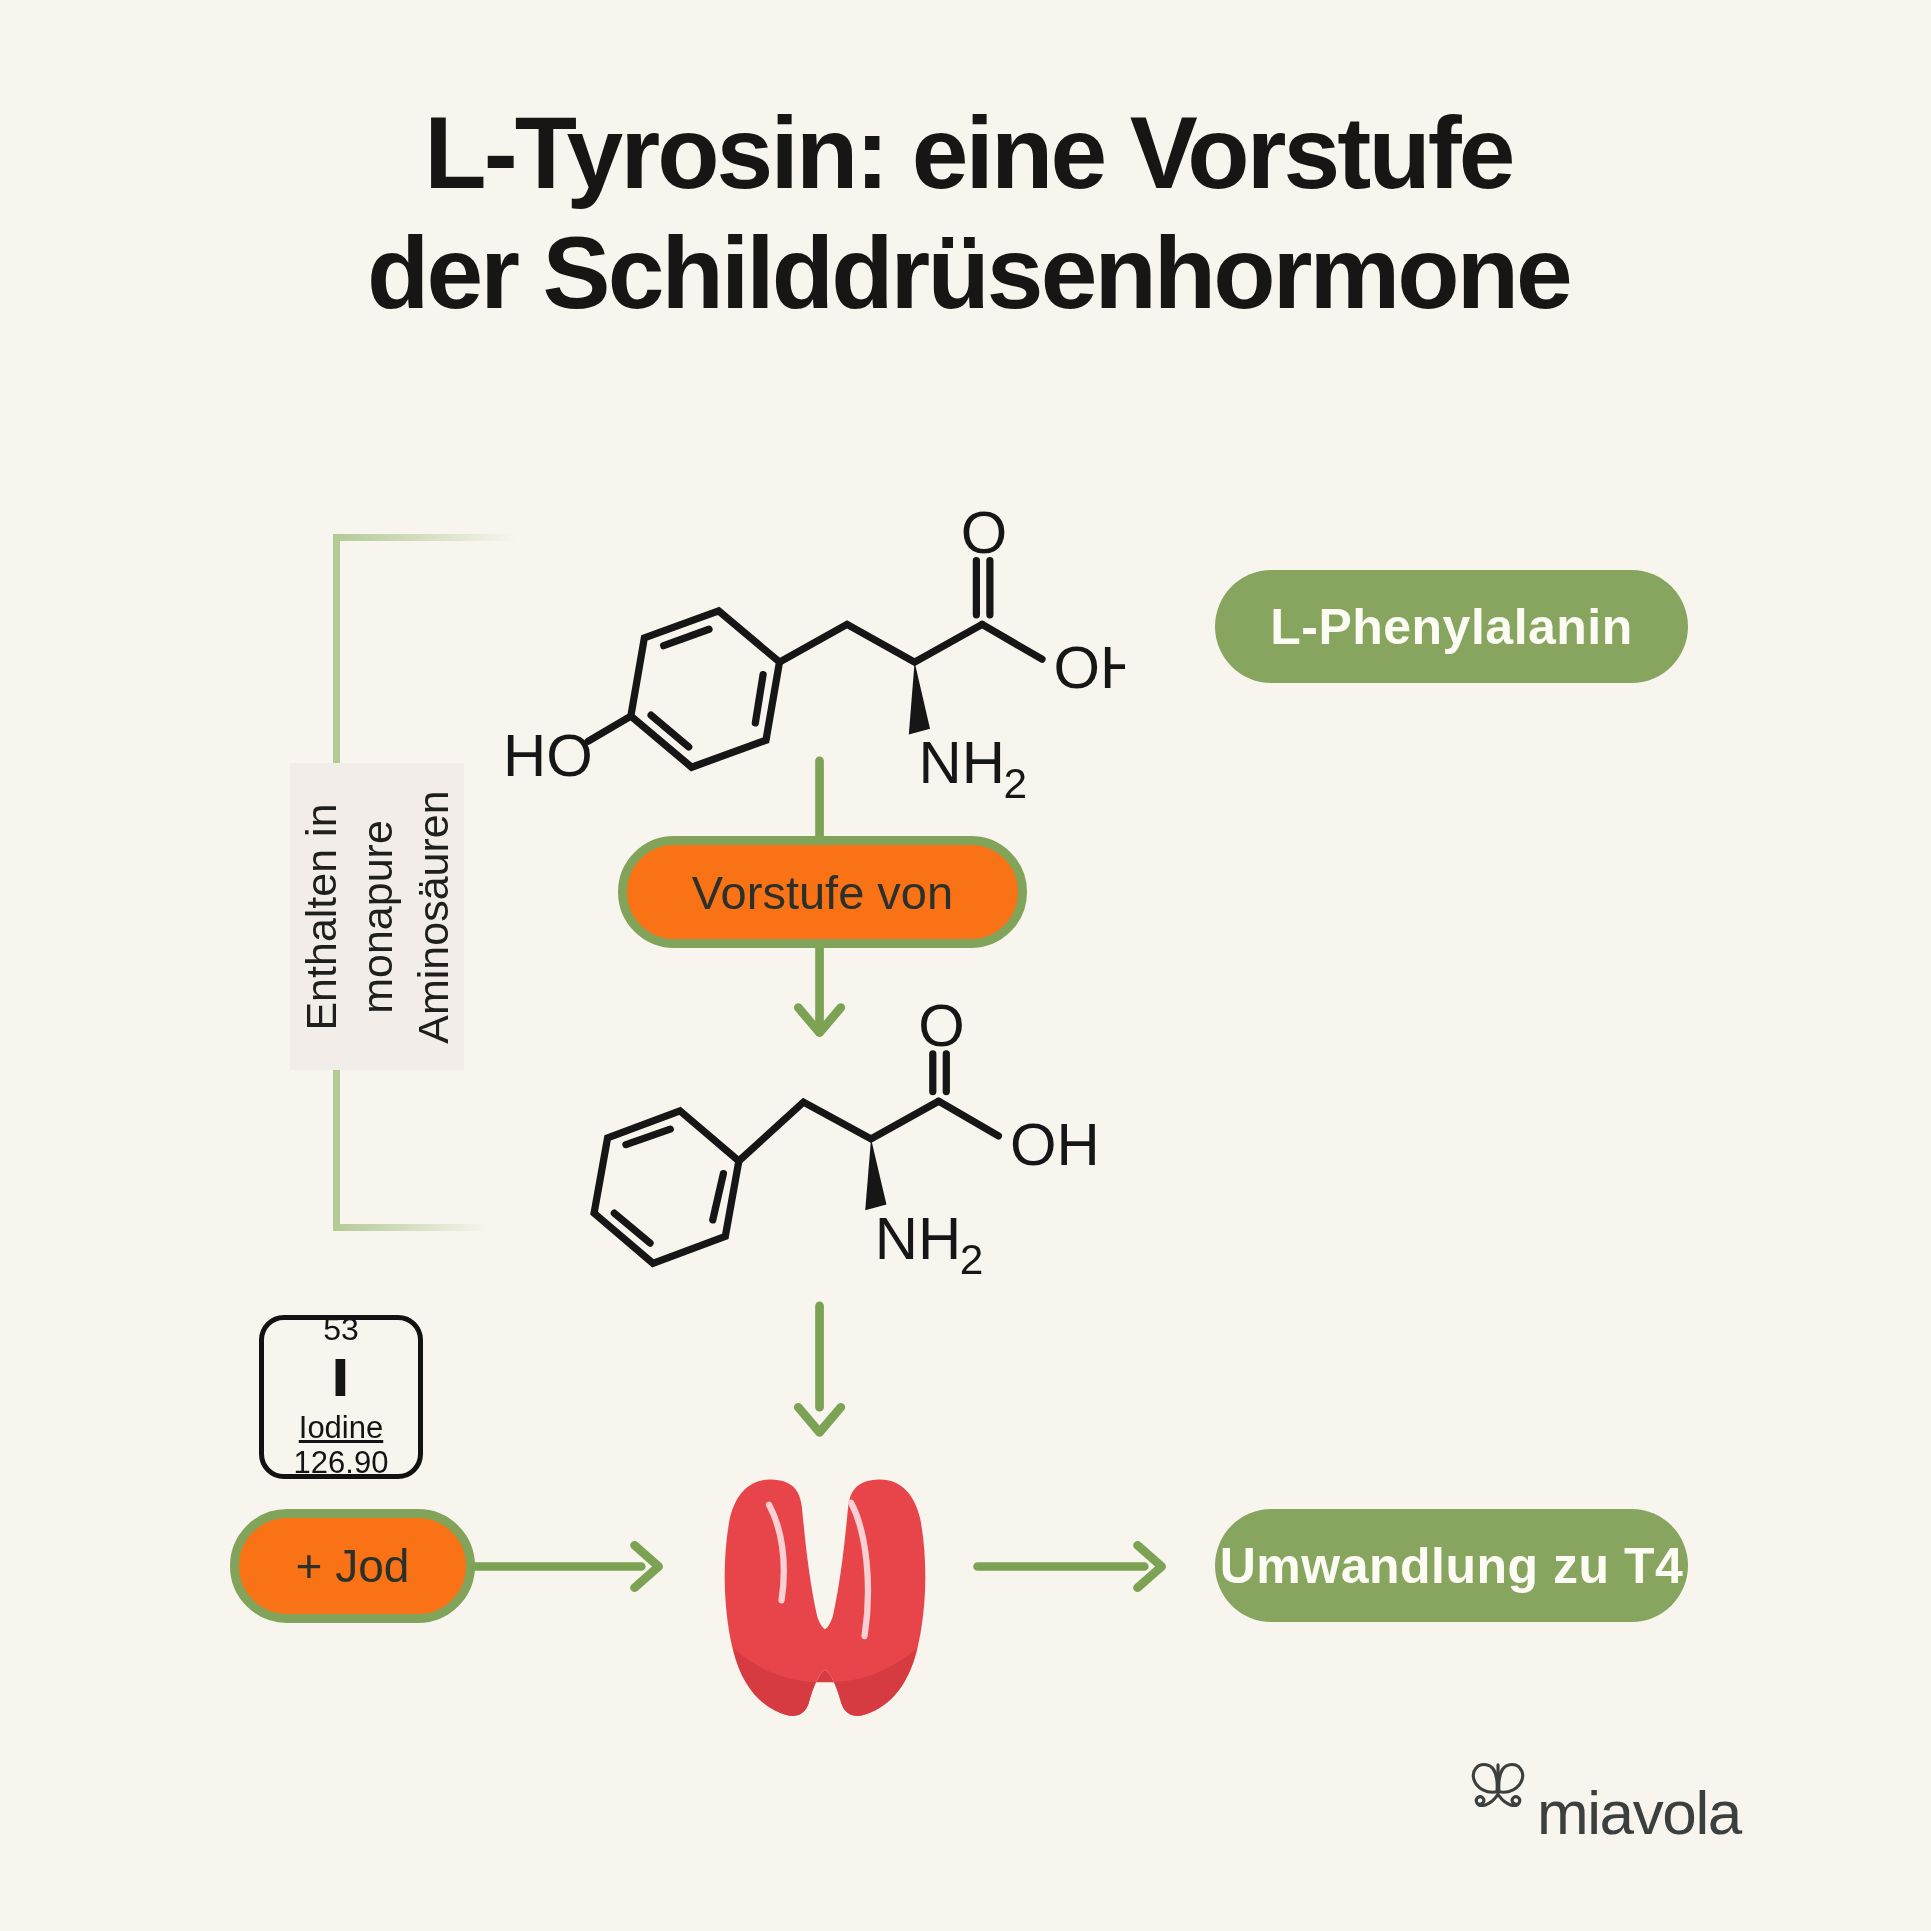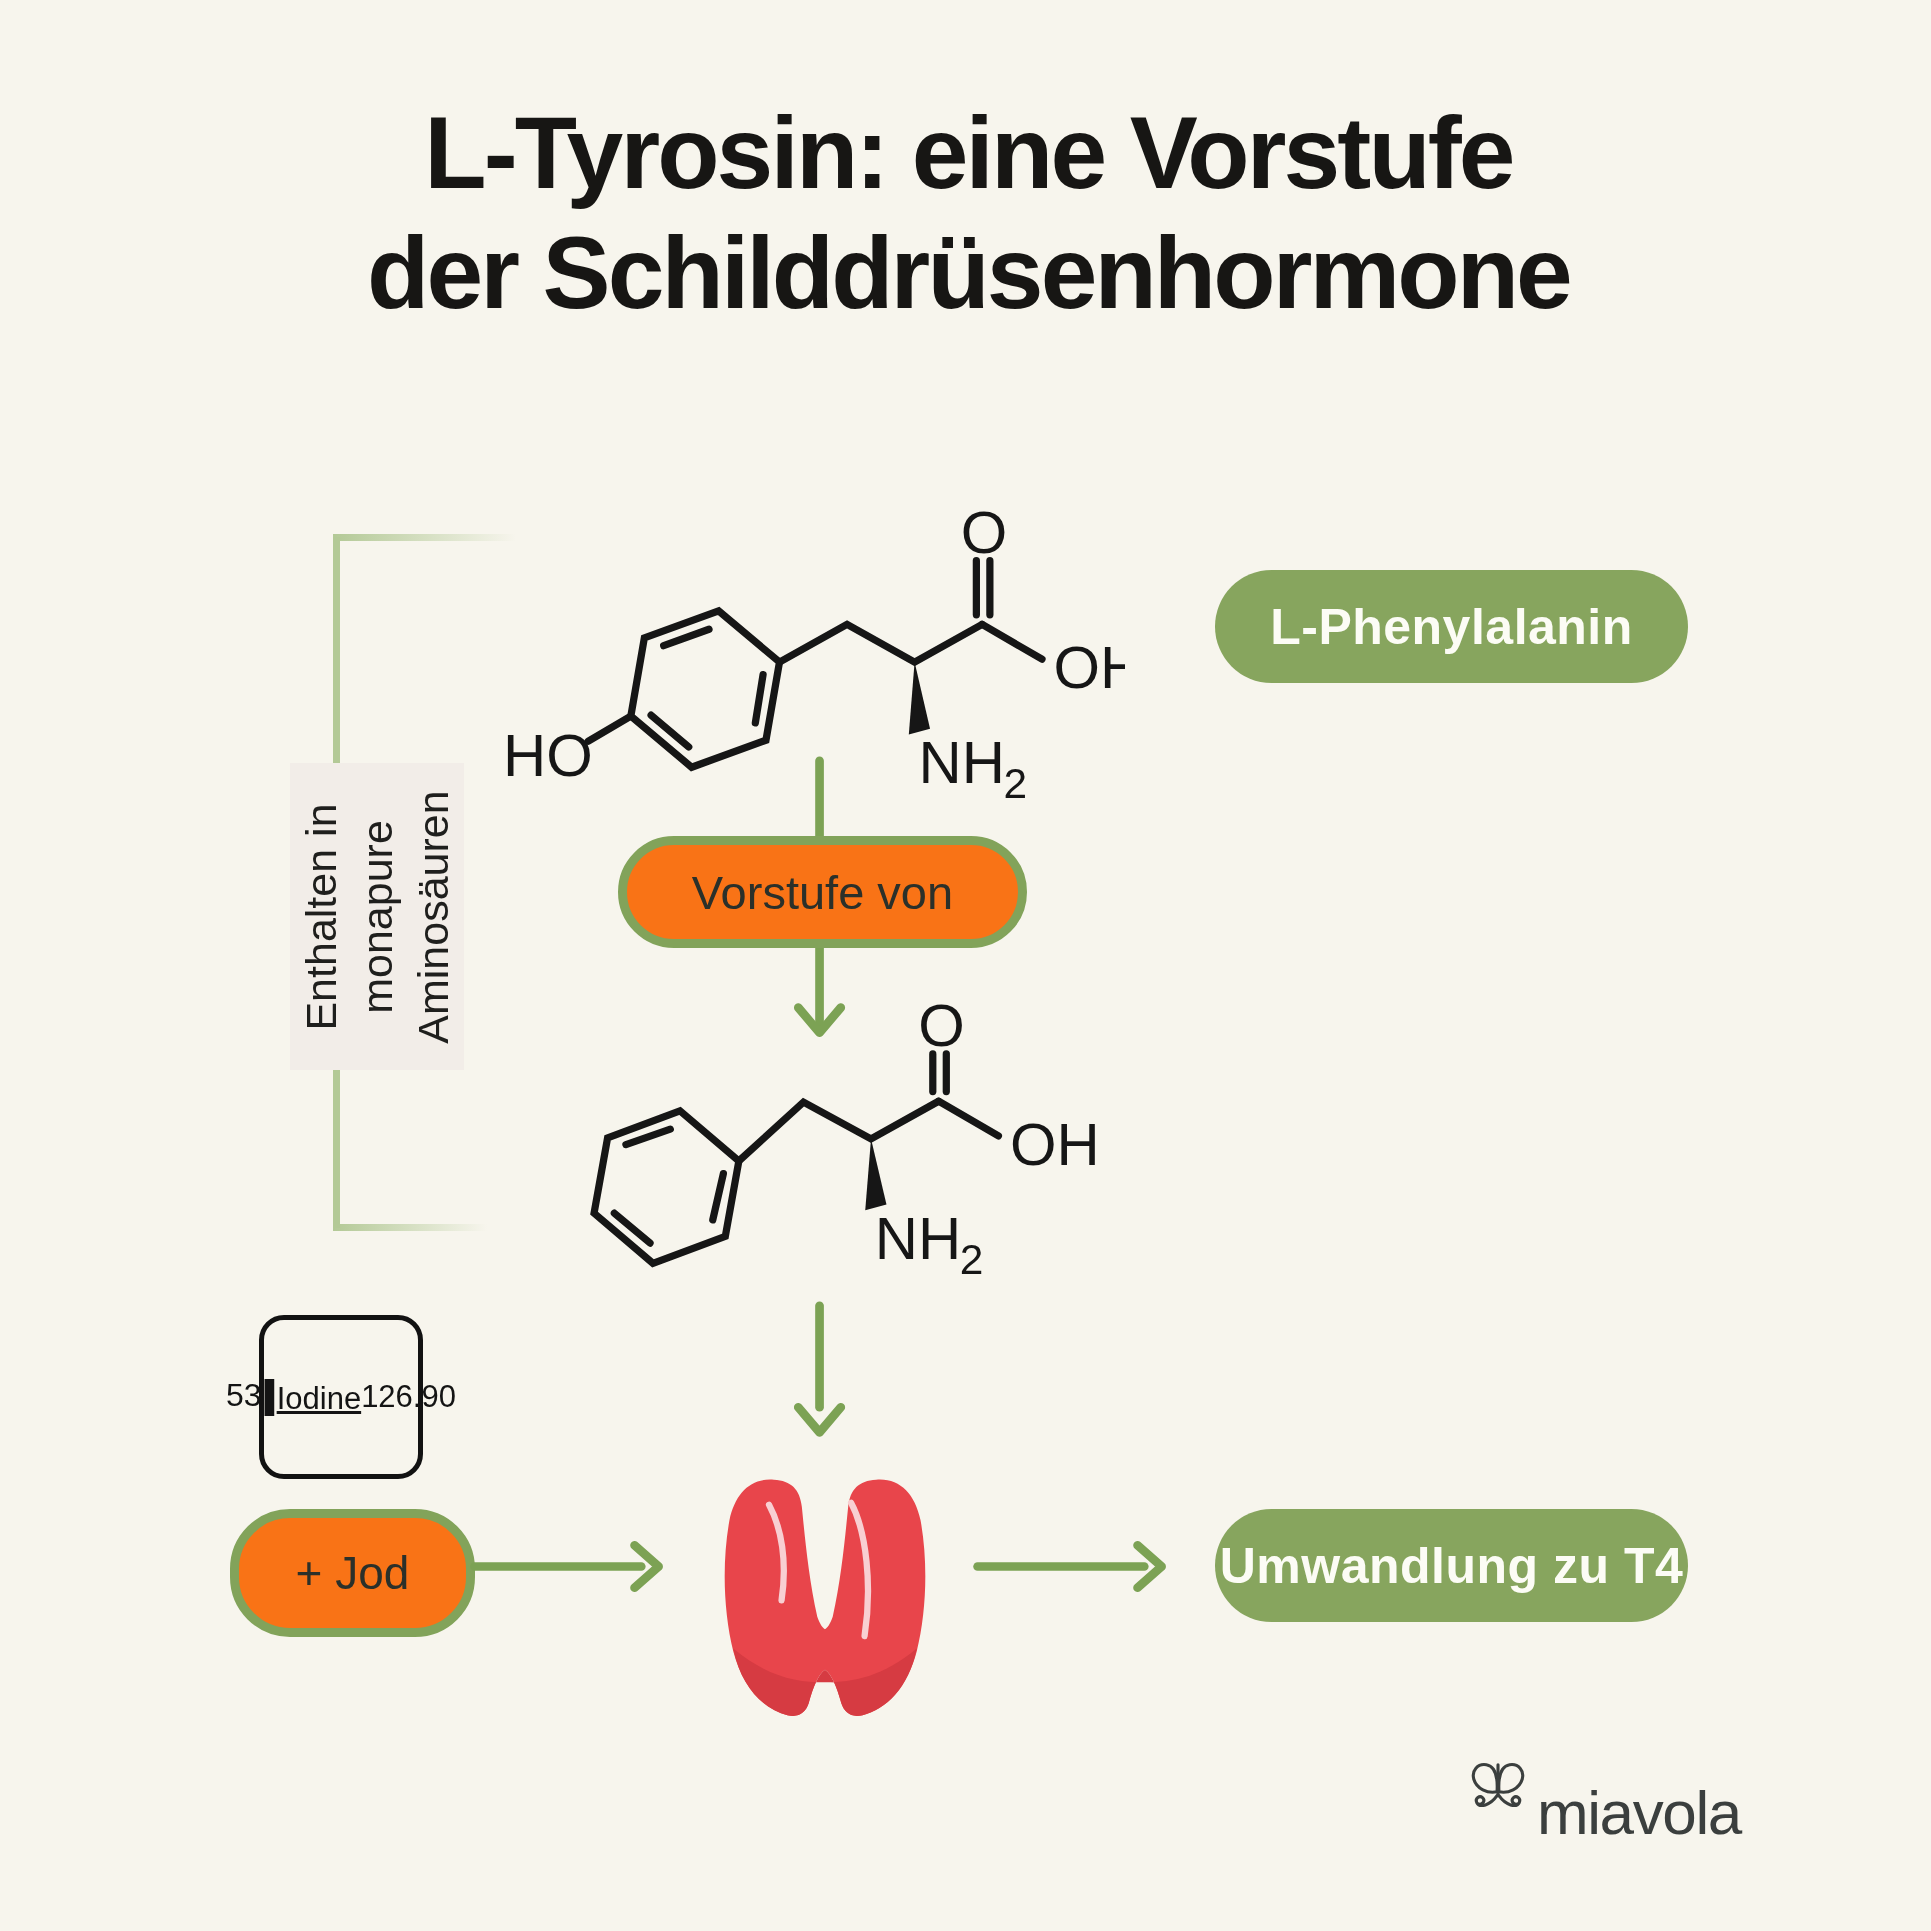--- a/index.html
+++ b/index.html
@@ -30,29 +30,29 @@
     position:absolute;width:473px;height:113px;border-radius:60px;background:#87a55e;
     color:#fcfcf5;display:flex;align-items:center;justify-content:center;
     font-size:50px;font-weight:700;letter-spacing:0.5px;
   }
   .pill-outline{
     position:absolute;border:9.7px solid #82a35a;background:#f97316;border-radius:60px;
     color:#2b302a;display:flex;align-items:center;justify-content:center;
     font-size:47px;font-weight:400;box-sizing:border-box;
   }
   .pill-vorstufe{left:618px;top:836px;width:409px;height:112px;z-index:3;}
-  .pill-jod{left:230px;top:1509px;width:245px;height:128px;font-size:46px;}
+  .pill-jod{left:230px;top:1509px;width:245px;height:114px;font-size:46px;}
   .pill-phenyl{left:1215px;top:570px;}
   .pill-tyrosin{left:1215px;top:1102px;}
   .pill-result{left:1215px;top:1509px;}
   .abs{position:absolute;}
   
   .iodine{
     position:absolute;left:259px;top:1315px;width:164px;height:164px;box-sizing:border-box;
-    border:5.8px solid #121212;border-radius:25px;display:flex;
+    border:5.8px solid #121212;border-radius:25px;display:flex;flex-direction:column;
     align-items:center;justify-content:center;color:#141414;background:transparent;
   }
   .iodine .num{font-size:32px;line-height:1;margin-bottom:3.9px;}
   .iodine .sym{font-size:54px;font-weight:700;line-height:1.05;transform:scaleX(1.25);}
   .iodine .nm{font-size:31px;line-height:1.15;margin-top:3.9px;text-decoration:underline;}
   .iodine .mass{font-size:31px;line-height:1.15;}
   
   .logo-text{
     position:absolute;left:1537px;top:1755px;height:68px;line-height:68px;
     font-size:62px;font-weight:400;letter-spacing:-1.4px;color:#3b3f3e;margin-top:24px;

